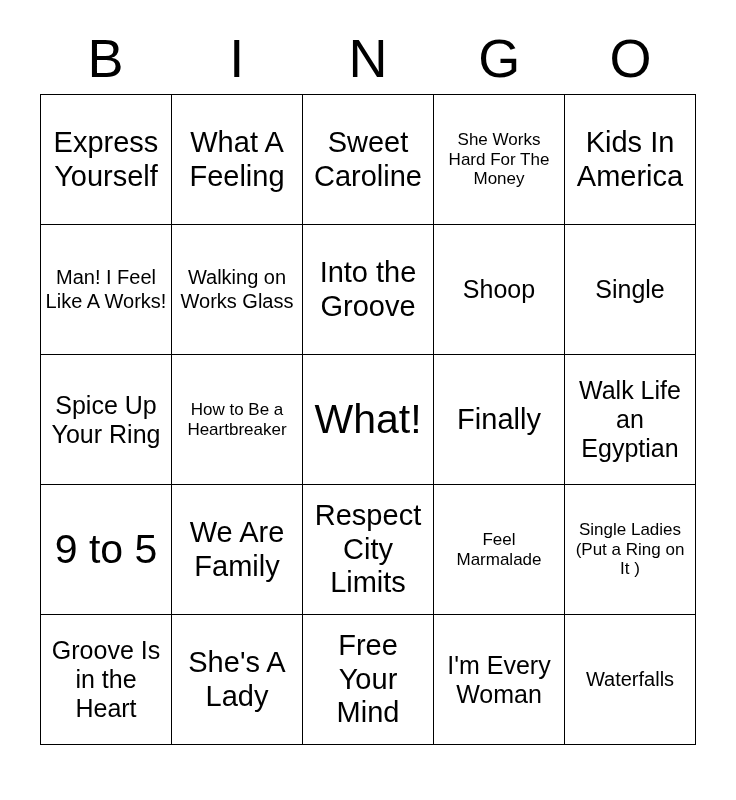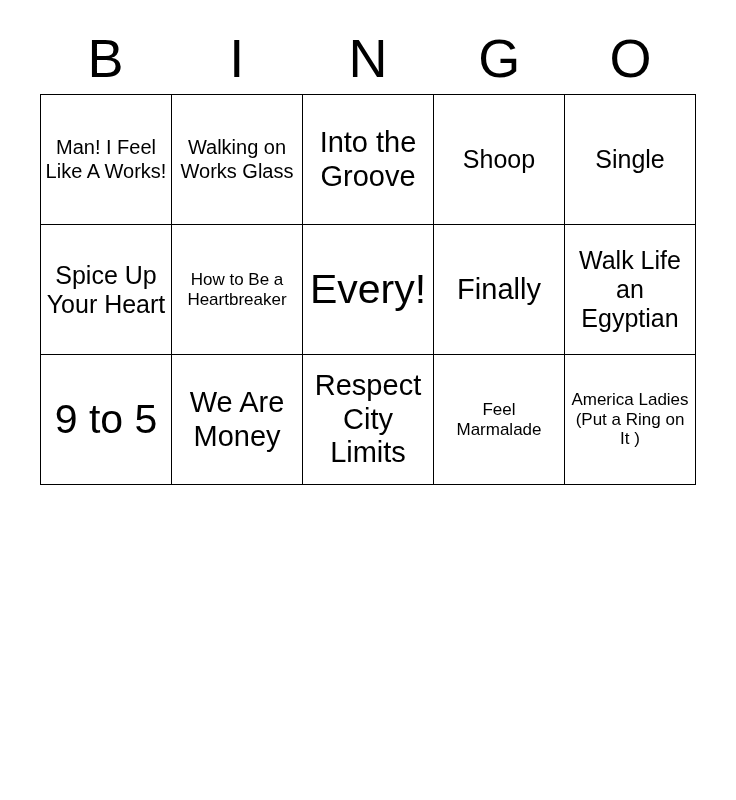--- a/index.html
+++ b/index.html
@@ -76,65 +76,99 @@
     <div class="header-letter">I</div>
     <div class="header-letter">N</div>
     <div class="header-letter">G</div>
     <div class="header-letter">O</div>
   </div>
 
   <table class="grid">
     <tbody>
       <tr>
         <td>
+            <span class="cell-text fs-lg">Express Yourself</span>
+          </td>
+        <td>
+            <span class="cell-text fs-lg">What A Feeling</span>
+          </td>
+        <td>
+            <span class="cell-text fs-lg">Sweet Caroline</span>
+          </td>
+        <td>
+            <span class="cell-text fs-xs">She Works Hard For The Money</span>
+          </td>
+        <td>
+            <span class="cell-text fs-lg">Kids In America</span>
+          </td>
+      </tr>
+      <tr>
+        <td>
             <span class="cell-text fs-sm">Man! I Feel Like A Works!</span>
           </td>
         <td>
             <span class="cell-text fs-sm">Walking on Works Glass</span>
           </td>
         <td>
             <span class="cell-text fs-lg">Into the Groove</span>
           </td>
         <td>
             <span class="cell-text fs-md">Shoop</span>
           </td>
         <td>
             <span class="cell-text fs-md">Single</span>
           </td>
       </tr>
       <tr>
         <td>
-            <span class="cell-text fs-md">Spice Up Your Heart</span>
+            <span class="cell-text fs-md">Spice Up Your Ring</span>
           </td>
         <td>
             <span class="cell-text fs-xs">How to Be a Heartbreaker</span>
           </td>
         <td class="free">
-            <span class="cell-text">Every!</span>
+            <span class="cell-text">What!</span>
           </td>
         <td>
             <span class="cell-text fs-lg">Finally</span>
           </td>
         <td>
             <span class="cell-text fs-md">Walk Life an Egyptian</span>
           </td>
       </tr>
       <tr>
         <td>
             <span class="cell-text fs-xl">9 to 5</span>
           </td>
         <td>
-            <span class="cell-text fs-lg">We Are Money</span>
+            <span class="cell-text fs-lg">We Are Family</span>
           </td>
         <td>
             <span class="cell-text fs-lg">Respect City Limits</span>
           </td>
         <td>
             <span class="cell-text fs-xs">Feel Marmalade</span>
           </td>
         <td>
-            <span class="cell-text fs-xs">America Ladies (Put a Ring on It )</span>
+            <span class="cell-text fs-xs">Single Ladies (Put a Ring on It )</span>
+          </td>
+      </tr>
+      <tr>
+        <td>
+            <span class="cell-text fs-md">Groove Is in the Heart</span>
+          </td>
+        <td>
+            <span class="cell-text fs-lg">She's A Lady</span>
+          </td>
+        <td>
+            <span class="cell-text fs-lg">Free Your Mind</span>
+          </td>
+        <td>
+            <span class="cell-text fs-md">I'm Every Woman</span>
+          </td>
+        <td>
+            <span class="cell-text fs-sm">Waterfalls</span>
           </td>
       </tr>
     </tbody>
   </table>
 
 </div>
 
 </body></html>

